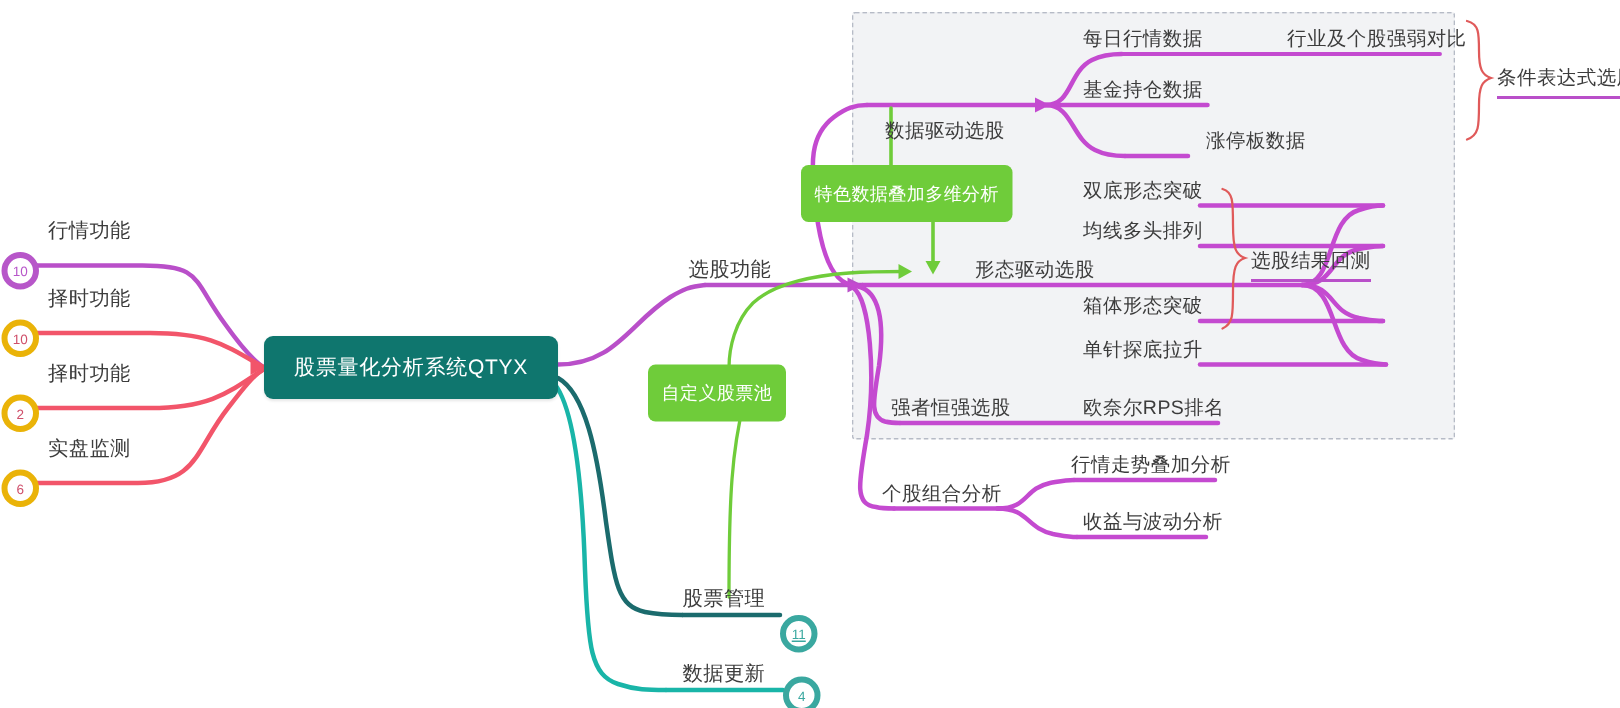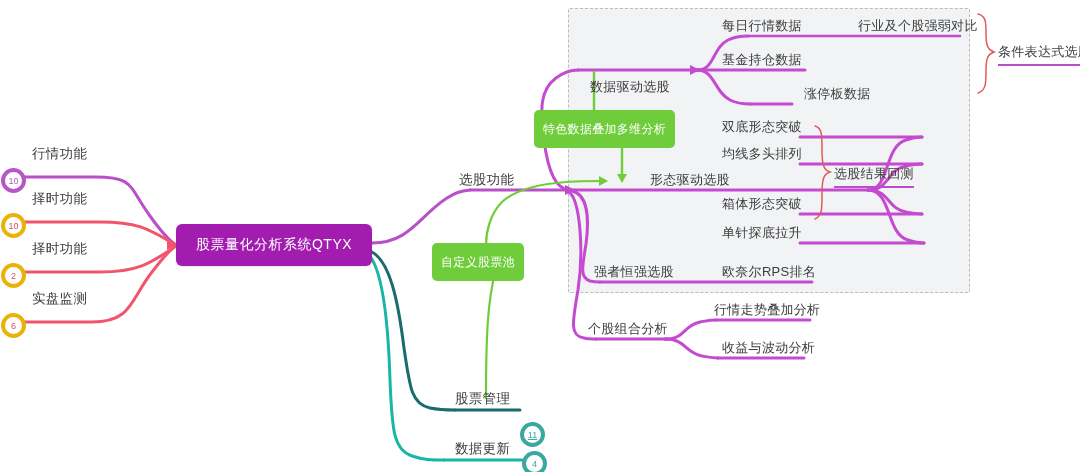--- a/index.html
+++ b/index.html
@@ -23,21 +23,21 @@
     color:#3c3c3c;
     font-size:13px;
     line-height:16px;
     letter-spacing:.3px;
   }
   .node.s14{font-size:13.5px;}
 
   
   .root{
     position:absolute;
-    background:#a21caf;
+    background:#0f766e;
     color:#ffffff;
     border-radius:6px;
     font-size:14px;
     letter-spacing:.5px;
     display:flex;
     align-items:center;
     justify-content:center;
     box-shadow:0 1px 2px rgba(0,0,0,.10);
   }
 
@@ -167,21 +167,21 @@
   <div class="node s14" style="left:32px;top:191px;">择时功能</div>
   <div class="badge" style="left:1px;top:213px;">10</div>
 
   <div class="node s14" style="left:32px;top:241px;">择时功能</div>
   <div class="badge" style="left:1px;top:263px;">2</div>
 
   <div class="node s14" style="left:32px;top:291px;">实盘监测</div>
   <div class="badge" style="left:1px;top:313px;">6</div>
 
   <div class="node s14" style="left:455px;top:391px;">股票管理</div>
-  <div class="badge teal" style="left:520px;top:422px;text-decoration:underline;">11</div>
+  <div class="badge teal" style="left:520px;top:410px;text-decoration:underline;">11</div>
 
   <div class="node s14" style="left:455px;top:441px;">数据更新</div>
   <div class="badge teal" style="left:522px;top:451px;">4</div>
 
   <div class="node s14" style="left:459px;top:172px;">选股功能</div>
 
   <div class="node" style="left:590px;top:52px;margin-top:27px;">数据驱动选股</div>
 
   <div class="node" style="left:722px;top:18px;">每日行情数据</div>
   <div class="node" style="left:858px;top:18px;">行业及个股强弱对比</div>

